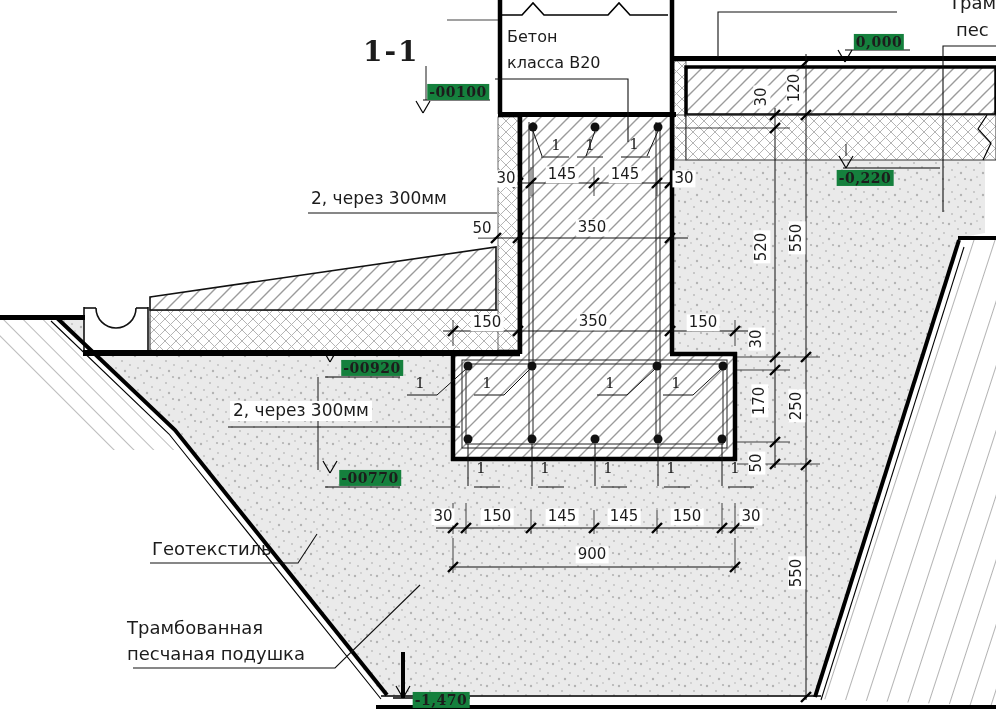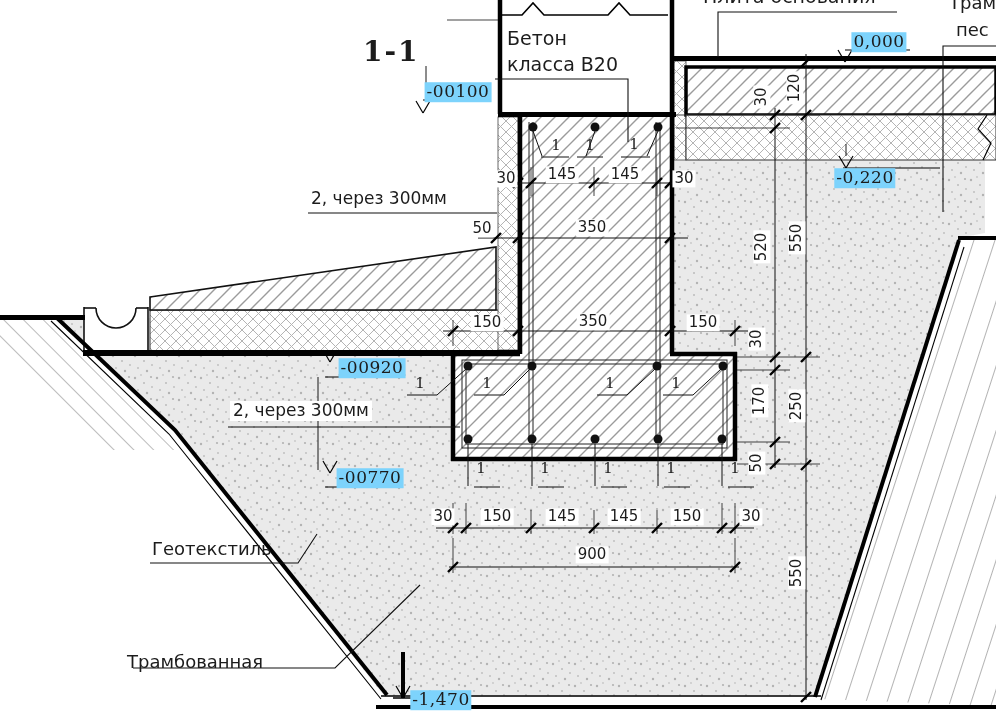--- a/index.html
+++ b/index.html
@@ -3,25 +3,25 @@
 <meta charset="utf-8">
 <style>
   html,body{margin:0;padding:0;background:#fff}
   #canvas{position:relative;width:996px;height:717px;overflow:hidden;background:#fff;
           font-family:"DejaVu Sans",sans-serif;color:#1a1a1a}
   #canvas svg{position:absolute;left:0;top:0}
   .lbl{position:absolute;white-space:nowrap;font-size:18px;color:#1c1c1c;line-height:1.15}
   .ctr{transform:translate(-50%,-50%)}
   .rot{transform:translate(-50%,-50%) rotate(-90deg)}
   .dim{font-size:15px;background:#fff;padding:0 2px}
-  .elev{font-family:"DejaVu Serif",serif;font-weight:normal;font-size:17px;
-        letter-spacing:.5px;background:#7dd3fc;padding:0 2px}
+  .elev{font-family:"DejaVu Serif",serif;font-weight:bold;font-size:14px;
+        letter-spacing:.5px;background:#15803d;padding:0 2px}
   .mark{font-family:"DejaVu Serif",serif;font-size:15px}
   .big{font-family:"DejaVu Serif",serif;font-size:28px;font-weight:bold;letter-spacing:2px}
-  .c19{font-size:19px}
+  .c19{font-size:16px}
 </style>
 </head>
 <body>
 
 <div id="canvas">
 
 <svg width="996" height="717" viewBox="0 0 996 717">
   <defs>
     <pattern id="hatch" patternUnits="userSpaceOnUse" width="14" height="14">
       <rect width="14" height="14" fill="#ffffff"></rect>
@@ -269,21 +269,22 @@
 <div class="lbl c19" style="left:507px;top:54px">класса В20</div>
 
 <div class="lbl c19" style="left:703px;top:-14px">Плита основания</div>
 <div class="lbl" style="left:949px;top:-7px">Трам</div>
 <div class="lbl" style="left:956px;top:20px">пес</div>
 
 <div class="lbl" style="left:311px;top:189px;font-size:17px">2, через  300мм</div>
 <div class="lbl" style="left:230px;top:401px;font-size:17px;background:#fff;padding:0 3px">2, через  300мм</div>
 
 <div class="lbl" style="left:152px;top:539px">Геотекстиль</div>
-<div class="lbl" style="left:127px;top:652px">Трамбованная</div>
+<div class="lbl" style="left:127px;top:618px">Трамбованная</div>
+<div class="lbl" style="left:127px;top:644px">песчаная подушка</div>
 
 <div class="lbl elev ctr" style="left:879px;top:42px">0,000</div>
 <div class="lbl elev ctr" style="left:458px;top:92px">-00100</div>
 <div class="lbl elev ctr" style="left:865px;top:178px">-0,220</div>
 <div class="lbl elev ctr" style="left:372px;top:368px">-00920</div>
 <div class="lbl elev ctr" style="left:370px;top:478px">-00770</div>
 <div class="lbl elev ctr" style="left:441px;top:700px">-1,470</div>
 
 <div class="lbl dim ctr" style="left:506px;top:179px">30</div>
 <div class="lbl dim ctr" style="left:562px;top:175px">145</div>

